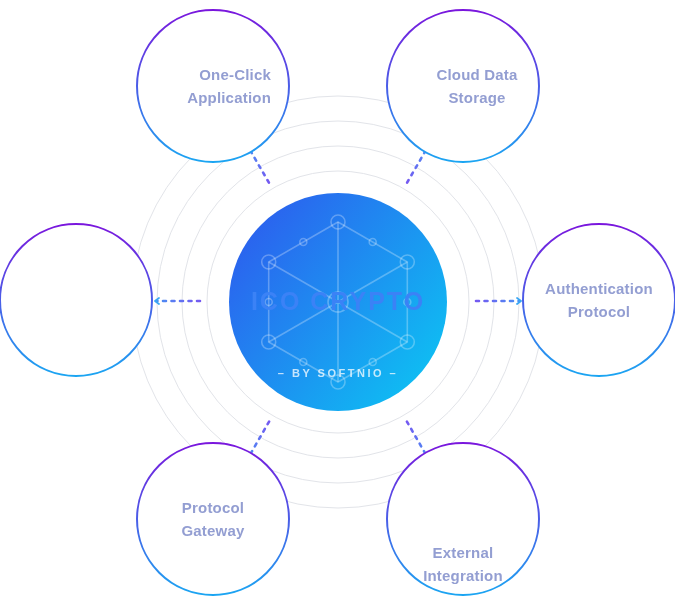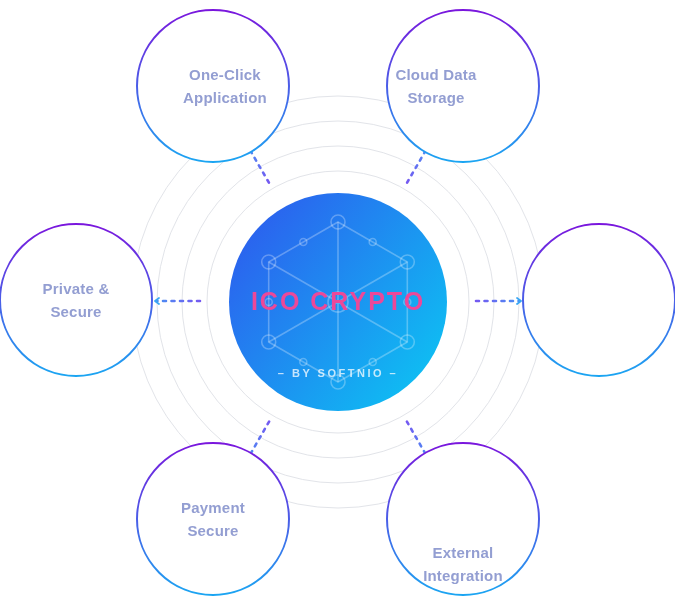--- a/index.html
+++ b/index.html
@@ -25,21 +25,21 @@
     color: #939ed2;
     pointer-events: none;
   }
 
   .center-title {
     position: absolute;
     left: 338px;
     top: 302px;
     transform: translate(-50%, -50%);
     text-align: left;
-    color: #ec4899;
+    color: #3b82f6;
     font-size: 25px;
     font-weight: 800;
     letter-spacing: 2px;
     line-height: 1.5;
     pointer-events: none;
     white-space: nowrap;
   }
   .center-sub {
     position: absolute;
     left: 338px;
@@ -122,19 +122,19 @@
       <circle cx="303.3" cy="242" r="3.5"></circle>
       <circle cx="338" cy="302" r="10"></circle>
     </g>
   </svg>
 
   <div class="center-title">
     <div>ICO CRYPTO</div>
   </div>
   <div class="center-sub">– BY SOFTNIO –</div>
 
-  <div class="node-label" style="left:225px; top:86px;">One-Click Application</div>
-  <div class="node-label" style="left:436px; top:86px;">Cloud Data Storage</div>
-  <div class="node-label" style="left:76px;  top:300px;">Private &amp; Secure</div>
-  <div class="node-label" style="left:213px; top:519px;">Payment Secure</div>
+  <div class="node-label" style="left:213px; top:86px;text-align:right;">One-Click Application</div>
+  <div class="node-label" style="left:477px; top:86px;">Cloud Data Storage</div>
+  <div class="node-label" style="left:599px; top:300px;">Authentication Protocol</div>
+  <div class="node-label" style="left:213px; top:519px;">Protocol Gateway</div>
   <div class="node-label" style="left:463px; top:519px;margin-top:45px;">External Integration</div>
 
 </div>
 
 </body></html>

